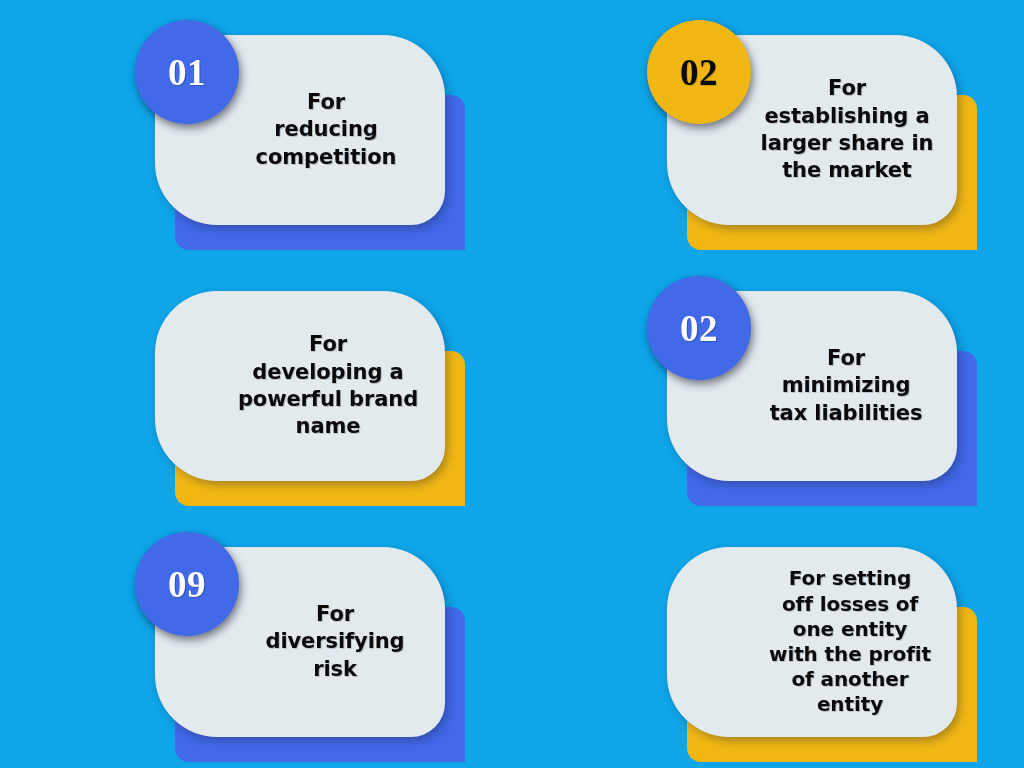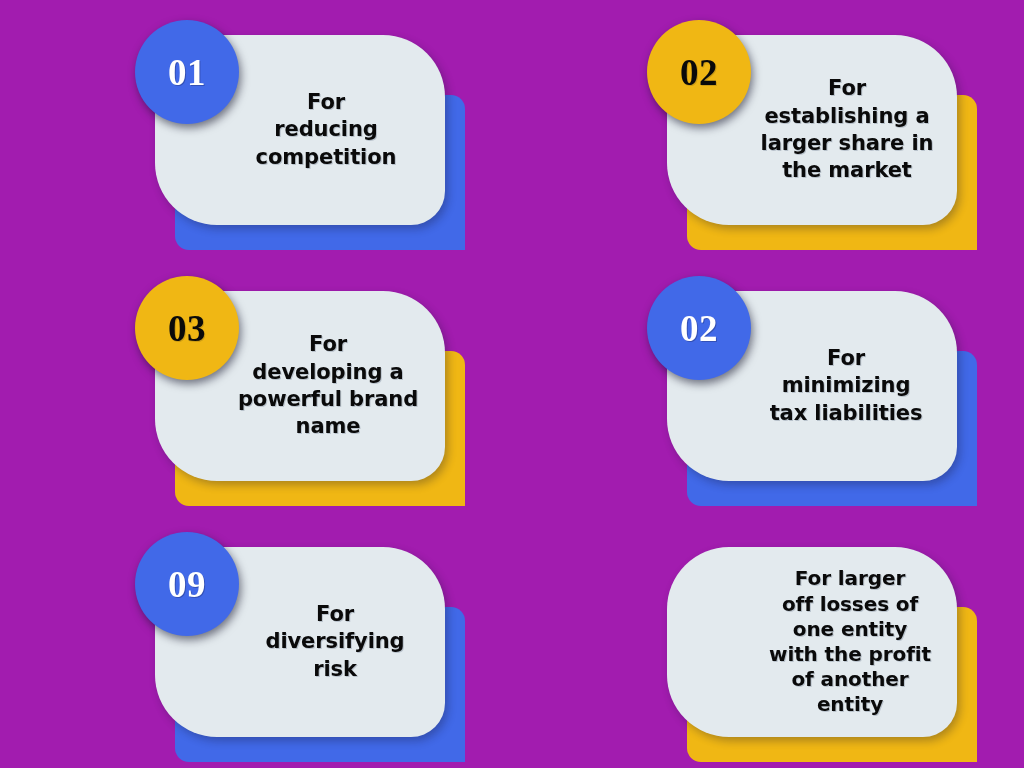--- a/index.html
+++ b/index.html
@@ -12,21 +12,21 @@
     width: 1024px;
     height: 768px;
     overflow: hidden;
     font-family: "DejaVu Sans", "Liberation Sans", sans-serif;
   }
 
   #infographic {
     position: relative;
     width: 1024px;
     height: 768px;
-    background: #a21caf;
+    background: #0ea5e9;
   }
 
   
   .card-grid {
     position: absolute;
     inset: 0;
     display: grid;
     grid-template-columns: 1fr 1fr;
     grid-template-rows: 1fr 1fr 1fr;
   }
@@ -153,23 +153,20 @@
     </div>
 
     <div class="card-cell accent-yellow" data-index="2">
       <div class="accent-block"></div>
       <div class="card-body">
         <div class="card-text">For
 developing a
 powerful brand
 name</div>
       </div>
-      <div class="number-badge">
-        <span class="number-label">03</span>
-      </div>
     </div>
 
     <div class="card-cell accent-blue" data-index="3">
       <div class="accent-block"></div>
       <div class="card-body">
         <div class="card-text">For
 minimizing
 tax liabilities</div>
       </div>
       <div class="number-badge">
@@ -185,21 +182,21 @@
 risk</div>
       </div>
       <div class="number-badge">
         <span class="number-label">09</span>
       </div>
     </div>
 
     <div class="card-cell accent-yellow" data-index="5">
       <div class="accent-block"></div>
       <div class="card-body">
-        <div class="card-text">For larger
+        <div class="card-text">For setting
 off losses of
 one entity
 with the profit
 of another
 entity</div>
       </div>
     </div>
 
   </div>
 </div>

